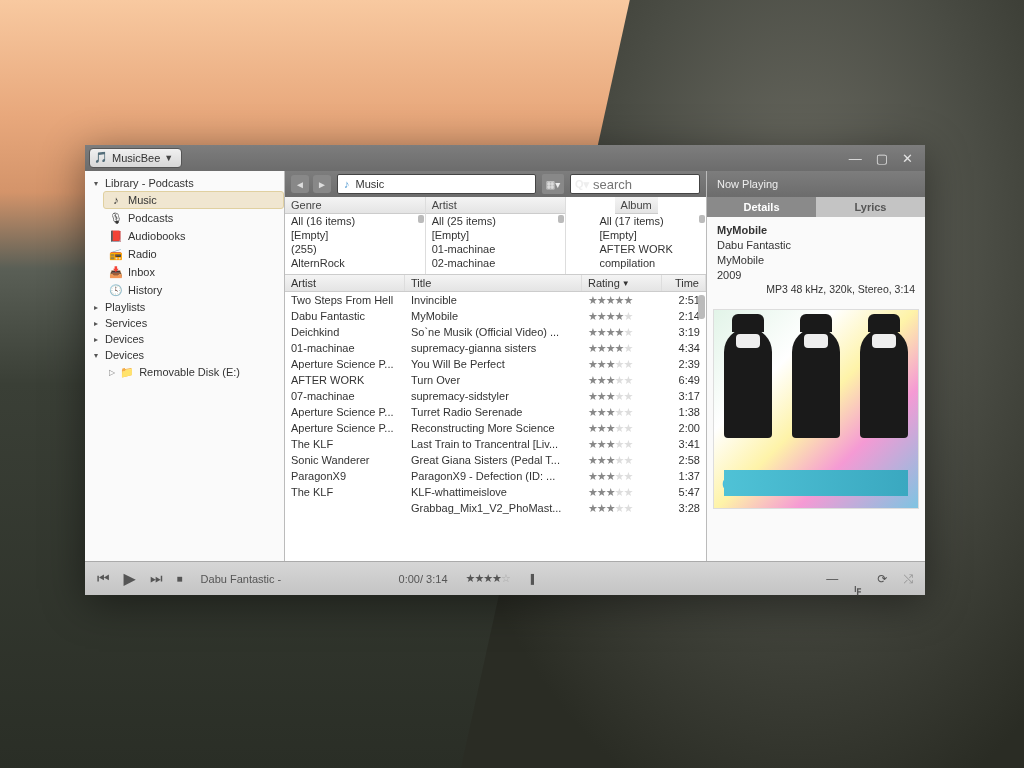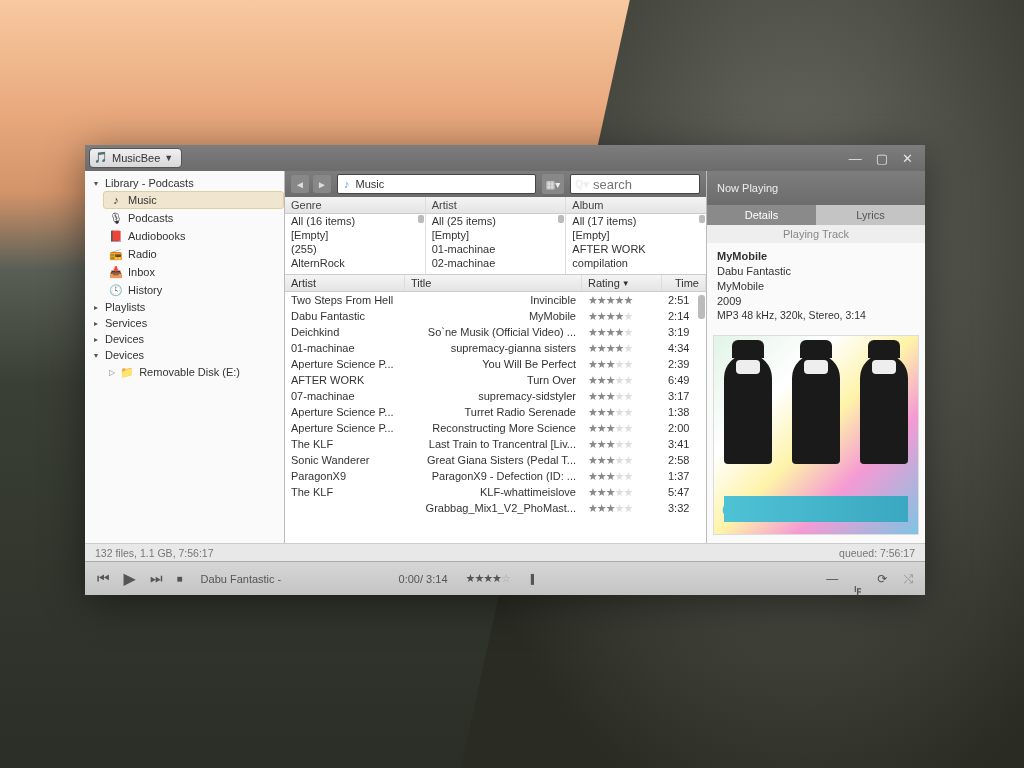--- a/index.html
+++ b/index.html
@@ -68,44 +68,44 @@
 .breadcrumb .icon { color:#5a9fd4; }
 .view-btn { width:22px; height:20px; background:#888; border-radius:2px; display:flex;align-items:center;justify-content:center; font-size:10px;}
 .search {
   width: 130px; height: 20px; background: #fff; border: 1px solid #444; border-radius: 2px;
   display: flex; align-items: center; padding: 0 4px; gap: 4px;
 }
 .search input { border: none; outline: none; width: 100%; font-size: 13px; }
 
 .filters { display: flex; border-bottom: 1px solid #ccc; height: 78px; }
 .filter-col { flex: 1; border-right: 1px solid #ddd; display: flex; flex-direction: column; position: relative;}
-.filter-col:last-child { border-right: none; }
+.filter-col:last-child { border-right: none; align-items: center; }
 .filter-head { background: linear-gradient(#f4f4f4,#e4e4e4); border-bottom:1px solid #ccc; padding: 2px 6px; font-weight: normal; color:#444;}
 .filter-list { flex: 1; overflow: hidden; }
 .filter-row { padding: 1px 6px; display:flex; justify-content:space-between;}
 .filter-scroll { position:absolute; right:1px; top:18px; width:6px; height:8px; background:#bbb; border-radius:2px;}
 
 .tracktable { flex: 1; overflow-y: auto; position: relative;}
 .thead { display: flex; background: linear-gradient(#f4f4f4,#e4e4e4); border-bottom:1px solid #ccc; position:sticky; top:0;}
 .th { padding: 2px 6px; border-right: 1px solid #ddd; }
 .th.artist { width: 120px; }
 .th.title { flex: 1; }
 .th.rating { width: 80px; display:flex; align-items:center; gap:2px;}
 .th.time { width: 44px; text-align: right; }
 .trow { display: flex; padding: 0; }
 .td { padding: 1.5px 6px; white-space: nowrap; overflow: hidden; text-overflow: ellipsis; }
 .td.artist { width: 120px; }
-.td.title { flex: 1; text-align: right; }
+.td.title { flex: 1; }
 .td.rating { width: 80px; color:#888; letter-spacing:-1px; font-size:11px;}
-.td.time { width: 44px; }
+.td.time { width: 44px; text-align: right; }
 .track-scroll { position:absolute; right:1px; top:20px; width:7px; height:24px; background:#bbb; border-radius:3px;}
 
 .rightpanel { width: 218px; display: flex; flex-direction: column; background:#fafafa;}
-.np-header { height:34px; background: linear-gradient(#7d7d7d,#6c6c6c); color:#eee; display:flex;align-items:center; padding:0 10px;}
-.np-tabs { display:flex; height:20px; }
+.np-header { height:26px; background: linear-gradient(#7d7d7d,#6c6c6c); color:#eee; display:flex;align-items:center; padding:0 10px;}
+.np-tabs { display:flex; height:20px;font-weight:bold; }
 .np-tab { flex:1; display:flex;align-items:center;justify-content:center; background:#c4c4c4; color:#555; cursor:pointer;}
 .np-tab.active { background:#8a8a8a; color:#fff;}
 .np-sub { text-align:center; padding:3px; color:#888; background:#eee;}
 .np-info { padding: 6px 10px; line-height:1.35; }
 .np-info .title { font-weight:bold; }
 .np-art {
   margin: 6px 6px 4px 6px; height: 200px;
   background: linear-gradient(135deg, #e2f4e8 0%, #fff 30%, #fef3a8 50%, #f59ad4 70%, #7ec4e2 100%);
   position: relative; border:1px solid #ddd;
 }
@@ -374,58 +374,53 @@
             <div class="trow">
               <div class="td artist">The KLF</div>
               <div class="td title">KLF-whattimeislove</div>
               <div class="td rating">★★★<span style="color:#ddd;">★★</span></div>
               <div class="td time">5:47</div>
             </div>
             <div class="trow">
               <div class="td artist"></div>
               <div class="td title">Grabbag_Mix1_V2_PhoMast...</div>
               <div class="td rating">★★★<span style="color:#ddd;">★★</span></div>
-              <div class="td time">3:32</div>
+              <div class="td time">3:28</div>
             </div>
           </div>
         <div class="track-scroll"></div>
       </div>
     </div>
 
     <div class="rightpanel">
       <div class="np-header">Now Playing</div>
       <div class="np-tabs">
         <div class="np-tab active">Details</div>
         <div class="np-tab">Lyrics</div>
       </div>
-      <div class="np-sub">Playing Track</div>
       <div class="np-info">
         <div class="title">MyMobile</div>
         <div>Dabu Fantastic</div>
         <div>MyMobile</div>
         <div>2009</div>
-        <div style="font-size:10.5px;">MP3 48 kHz, 320k, Stereo, 3:14</div>
+        <div style="font-size:10.5px;text-align:right;">MP3 48 kHz, 320k, Stereo, 3:14</div>
       </div>
       <div class="np-art">
         <div class="np-art-figs">
           <div class="fig"></div>
             <div class="fig"></div>
             <div class="fig"></div>
         </div>
         <div class="np-art-label">
           <span class="c1">dabu</span><span class="c2">fan</span><span class="c3">tastic</span>
         </div>
       </div>
     </div>
   </div>
 
-  <div class="statusbar">
-    <span>132 files, 1.1 GB, 7:56:17</span>
-    <span>queued: 7:56:17</span>
-  </div>
 
   <div class="playerbar">
     <div class="pb-left">
       <span>⏮</span>
       <span class="play">▶</span>
       <span>⏭</span>
       <span style="font-size:10px;">■</span>
     </div>
     <div class="pb-track">Dabu Fantastic -</div>
     <div class="pb-time">0:00/ 3:14</div>

